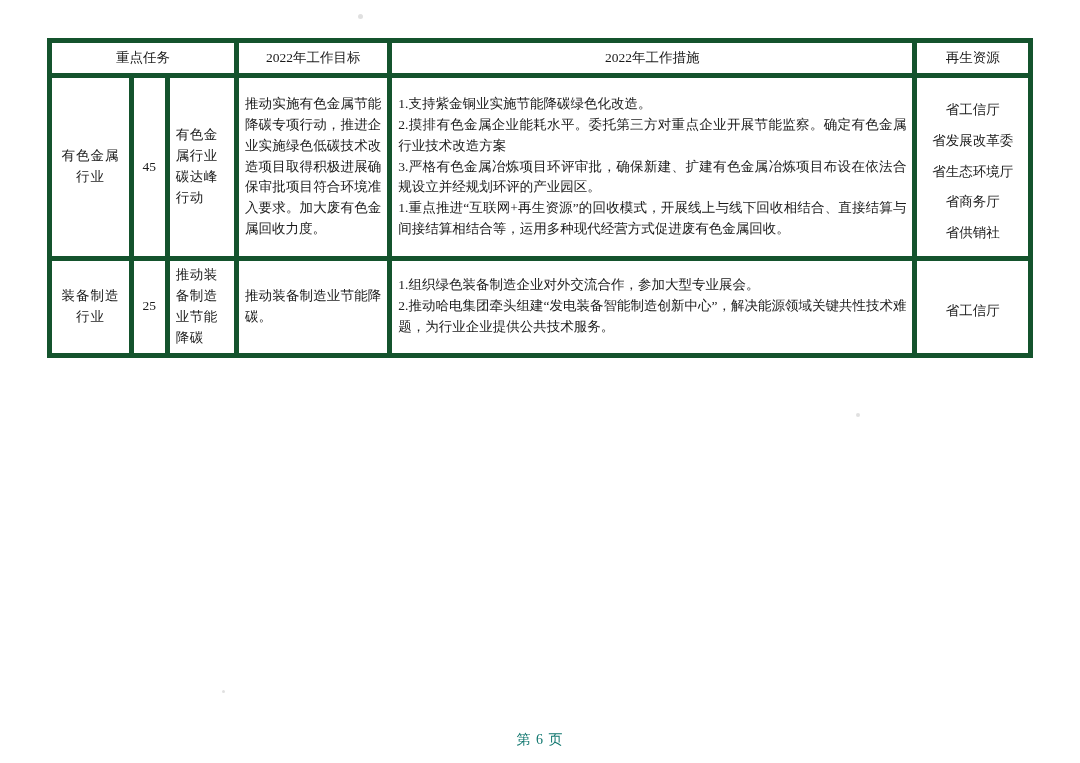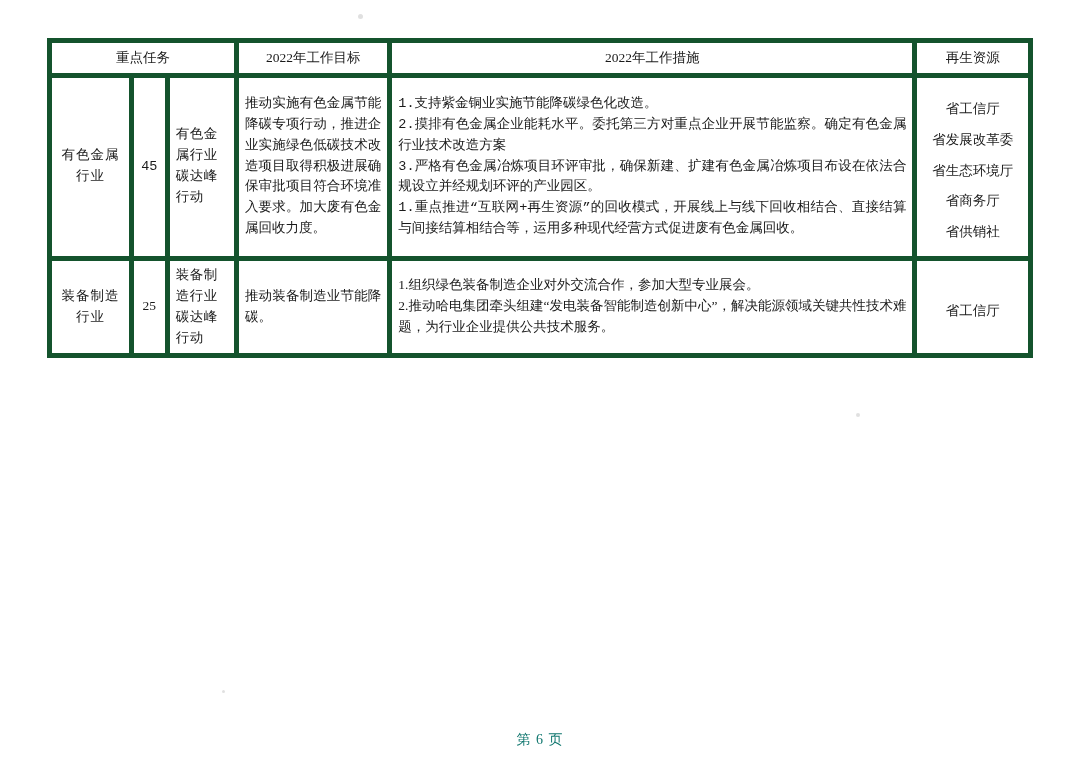--- a/index.html
+++ b/index.html
@@ -89,21 +89,21 @@
     padding-right: 8px;
   }
   td.dept-cell {
     text-align: center;
     font-size: 13.5px;
     line-height: 1.7;
   }
   .measure-line { display: block; }
   .dept-line { display: block; margin-top: 10px; }
 
-  .row-1 td { height: 170px; font-family: Liberation Mono, monospace; }
+  .row-1 td { height: 170px; }
   .row-2 td { height: 78px; }
   .row-3 td { height: 80px; }
 
   .footer {
     position: absolute;
     left: 0;
     top: 731px;
     width: 1080px;
     text-align: center;
     font-size: 14px;
@@ -160,21 +160,21 @@
           <span class="dept-line">省工信厅</span>
           <span class="dept-line">省发展改革委</span>
           <span class="dept-line">省生态环境厅</span>
           <span class="dept-line">省商务厅</span>
           <span class="dept-line">省供销社</span>
         </td>
       </tr>
       <tr class="row-2">
         <td class="task-cell">装备制造行业</td>
         <td class="num-cell">25</td>
-        <td class="action-cell">装备制造行业碳达峰行动</td>
+        <td class="action-cell">推动装备制造业节能降碳</td>
         <td class="goal-cell">推动装备制造业节能降碳。</td>
         <td class="measure-cell">
           <span class="measure-line">1.组织绿色装备制造企业对外交流合作，参加大型专业展会。</span>
           <span class="measure-line">2.推动哈电集团牵头组建“发电装备智能制造创新中心”，解决能源领域关键共性技术难题，为行业企业提供公共技术服务。</span>
         </td>
         <td class="dept-cell">
           <span class="dept-line">省工信厅</span>
         </td>
       </tr>
     </tbody>

